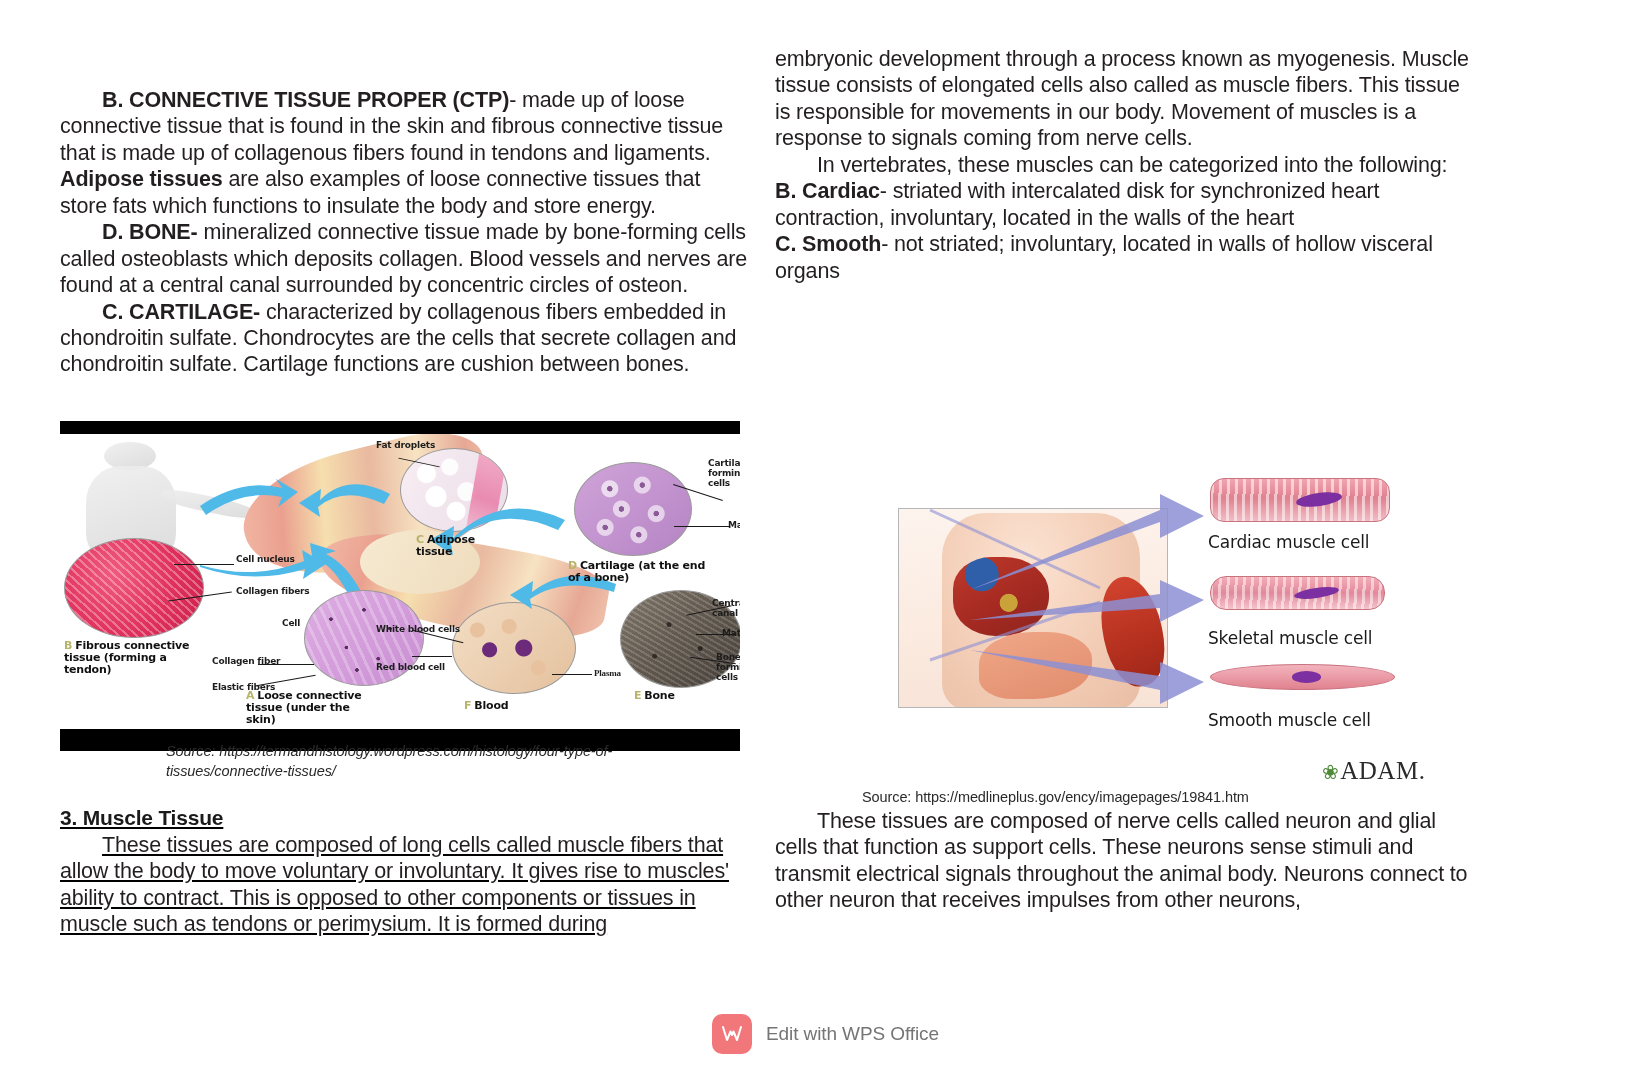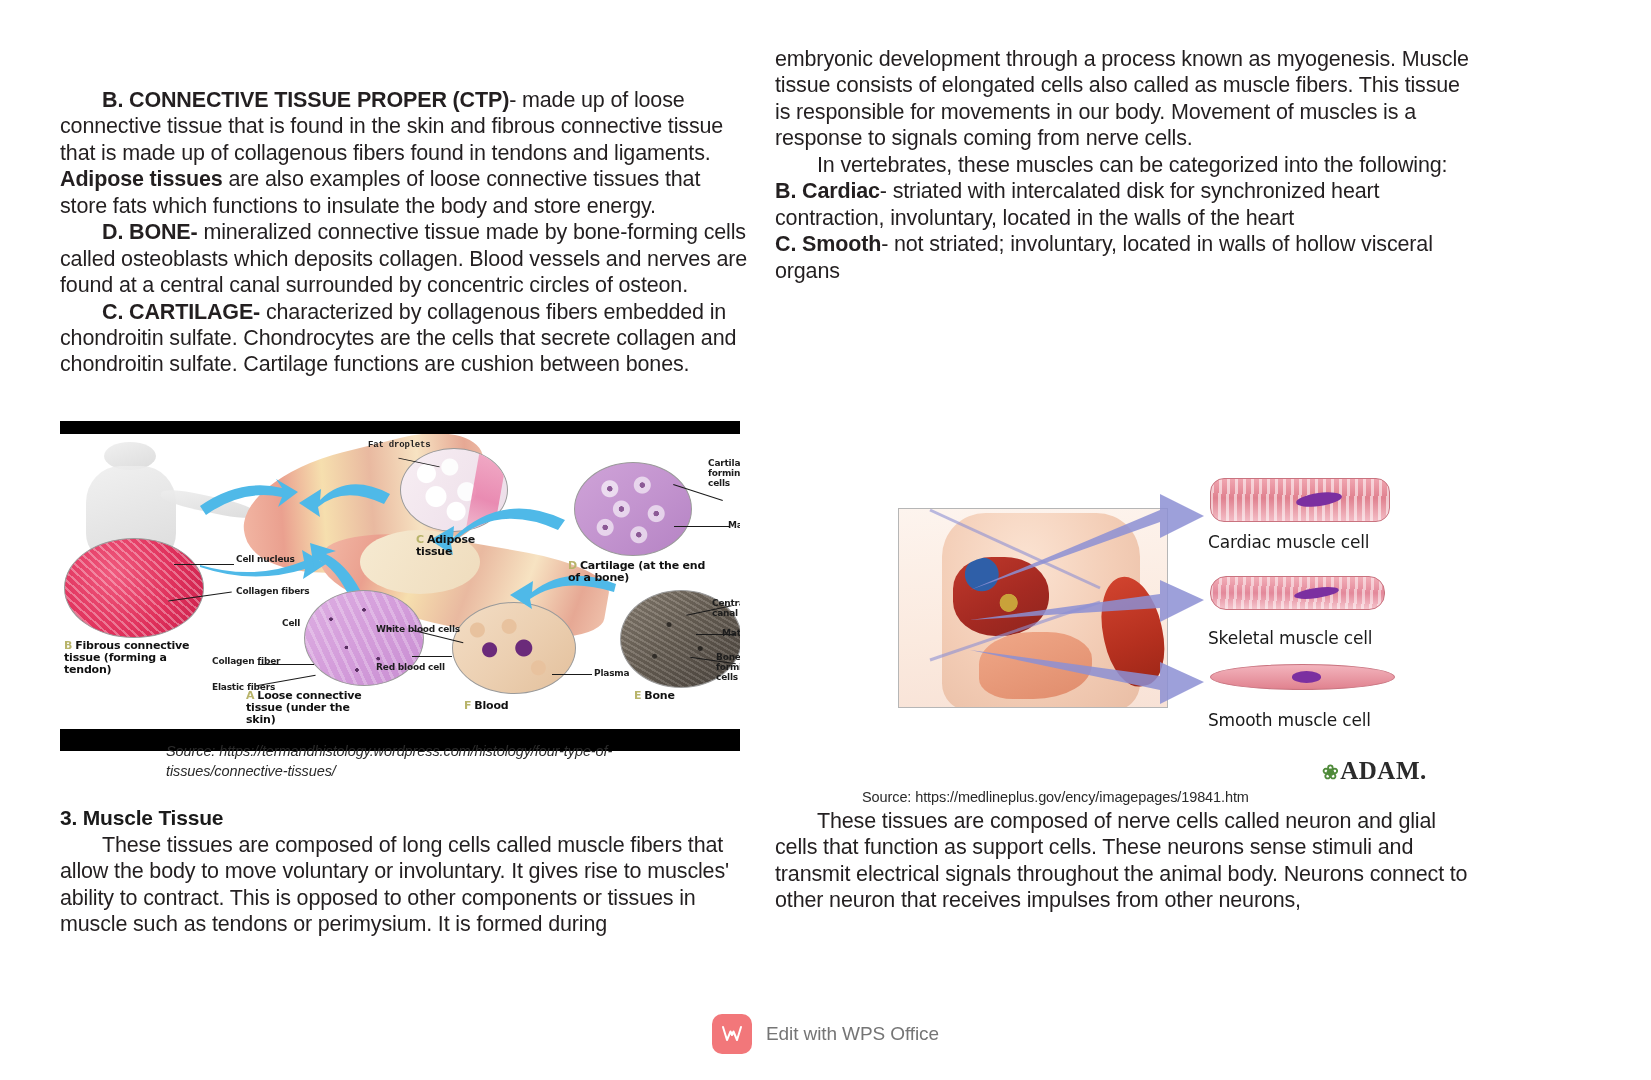--- a/index.html
+++ b/index.html
@@ -275,21 +275,20 @@
     white-space: nowrap;
   }
   .adam-logo {
     position: absolute;
     left: 1322px; top: 757px;
     font-family: "Liberation Serif", serif;
     font-size: 25px;
     letter-spacing: 0.5px;
     color: #2b2b2b;
     white-space: nowrap;
-    font-weight: bold;
   }
   .adam-leaf { color: #4f8a3a; font-size: 20px; margin-right: 1px; }
 
   
   .footer {
     position: absolute;
     left: 0; bottom: 26px;
     width: 100%;
     display: flex;
     align-items: center;
@@ -363,49 +362,49 @@
       <div class="lead-line" style="left:352px; top:202px; width:52px; transform:rotate(14deg);"></div>
       <div class="lead-line" style="left:352px; top:222px; width:40px;"></div>
       <div class="lead-line" style="left:492px; top:240px; width:40px;"></div>
       <div class="lead-line" style="left:338px; top:28px; width:42px; transform:rotate(12deg);"></div>
       <div class="lead-line" style="left:612px; top:58px; width:52px; transform:rotate(18deg);"></div>
       <div class="lead-line" style="left:614px; top:92px; width:56px;"></div>
       <div class="lead-line" style="left:626px; top:176px; width:46px; transform:rotate(-12deg);"></div>
       <div class="lead-line" style="left:636px; top:200px; width:40px;"></div>
       <div class="lead-line" style="left:630px; top:226px; width:46px; transform:rotate(8deg);"></div>
 
-      <div class="micro-label" style="left:308px; top:6px;font-family:Liberation Mono, monospace;">Fat droplets</div>
+      <div class="micro-label" style="left:316px; top:6px;">Fat droplets</div>
       <div class="micro-label" style="left:176px; top:120px;">Cell nucleus</div>
       <div class="micro-label" style="left:176px; top:152px;">Collagen fibers</div>
       <div class="micro-label" style="left:222px; top:184px;">Cell</div>
       <div class="micro-label" style="left:152px; top:222px;">Collagen fiber</div>
       <div class="micro-label" style="left:152px; top:248px;">Elastic fibers</div>
       <div class="micro-label" style="left:316px; top:190px;">White blood cells</div>
       <div class="micro-label" style="left:316px; top:216px;margin-top:12px;">Red blood cell</div>
-      <div class="micro-label" style="left:534px; top:234px;">Plasma</div>
+      <div class="micro-label" style="left:534px; top:234px;font-family:Liberation Serif, serif;">Plasma</div>
       <div class="micro-label" style="left:648px; top:24px;  width:36px;">Cartilage-forming cells</div>
       <div class="micro-label" style="left:668px; top:86px;">Matrix</div>
       <div class="micro-label" style="left:652px; top:164px; width:34px;">Central canal</div>
       <div class="micro-label" style="left:662px; top:194px;">Matrix</div>
       <div class="micro-label" style="left:656px; top:218px; width:34px;">Bone-forming cells</div>
 
       <div class="panel-label" style="left:186px; top:256px; width:120px;"><span class="panel-letter">A</span><span>Loose connective tissue (under the skin)</span></div>
       <div class="panel-label" style="left:4px;   top:206px; width:130px;"><span class="panel-letter">B</span><span>Fibrous connective tissue (forming a tendon)</span></div>
       <div class="panel-label" style="left:356px; top:100px; width:90px;"><span class="panel-letter">C</span><span>Adipose tissue</span></div>
       <div class="panel-label" style="left:508px; top:126px; width:150px;"><span class="panel-letter">D</span><span>Cartilage (at the end of a bone)</span></div>
       <div class="panel-label" style="left:574px; top:256px; width:80px;"><span class="panel-letter">E</span><span>Bone</span></div>
       <div class="panel-label" style="left:404px; top:266px; width:80px;"><span class="panel-letter">F</span><span>Blood</span></div>
 
     </div>
     <div class="fig-bar bottom"></div>
   </div>
 
   <div class="caption" style="left:166px; top:742px; width:500px;font-style:italic;">Source: https://termandhistology.wordpress.com/histology/four-type-of-tissues/connective-tissues/</div>
 
-  <div class="col col-left" style="top:806px;">
+  <div class="col col-left" style="top:806px;text-decoration:underline;">
     <div class="section-head">3. Muscle Tissue</div>
     <div class="body-text indent">These tissues are composed of long cells called muscle fibers that allow the body to move voluntary or involuntary. It gives rise to muscles' ability to contract. This is opposed to other components or tissues in muscle such as tendons or perimysium. It is formed during</div>
   </div>
 
   <div class="col col-right" style="top:46px;">
     <div class="body-text">
 
       <p>embryonic development through a process known as myogenesis. Muscle tissue consists of elongated cells also called as muscle fibers. This tissue is responsible for movements in our body. Movement of muscles is a response to signals coming from nerve cells.</p>
 
       <p class="indent">In vertebrates, these muscles can be categorized into the following:</p>

